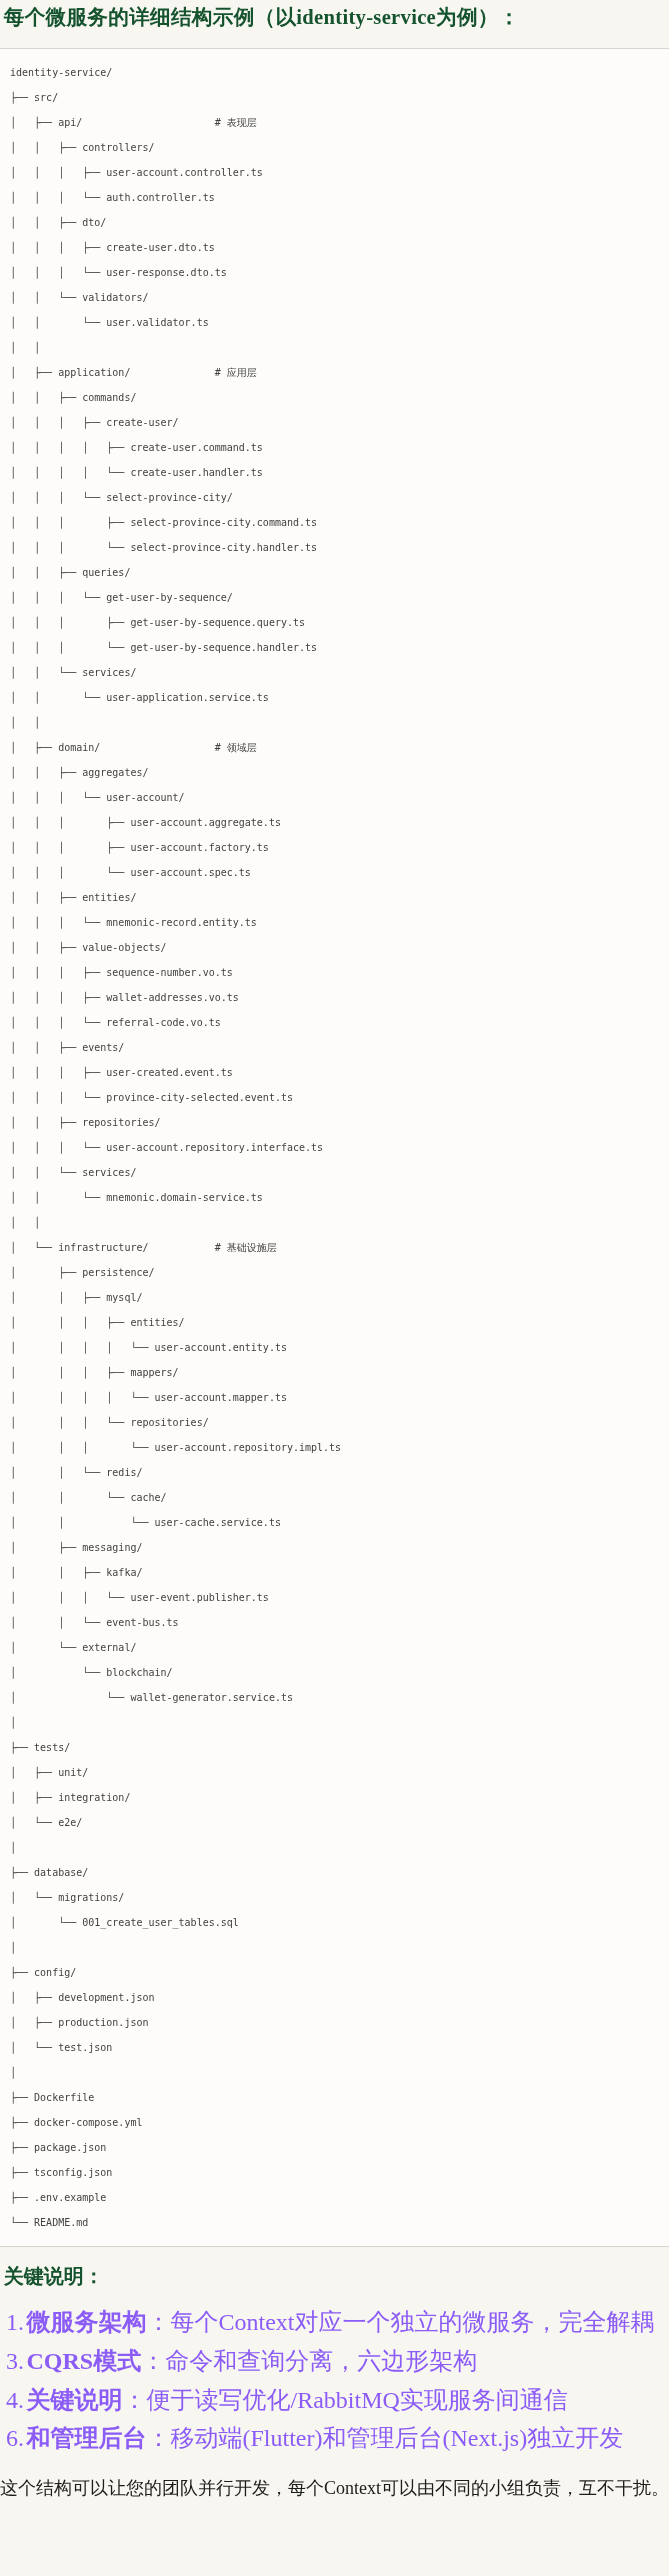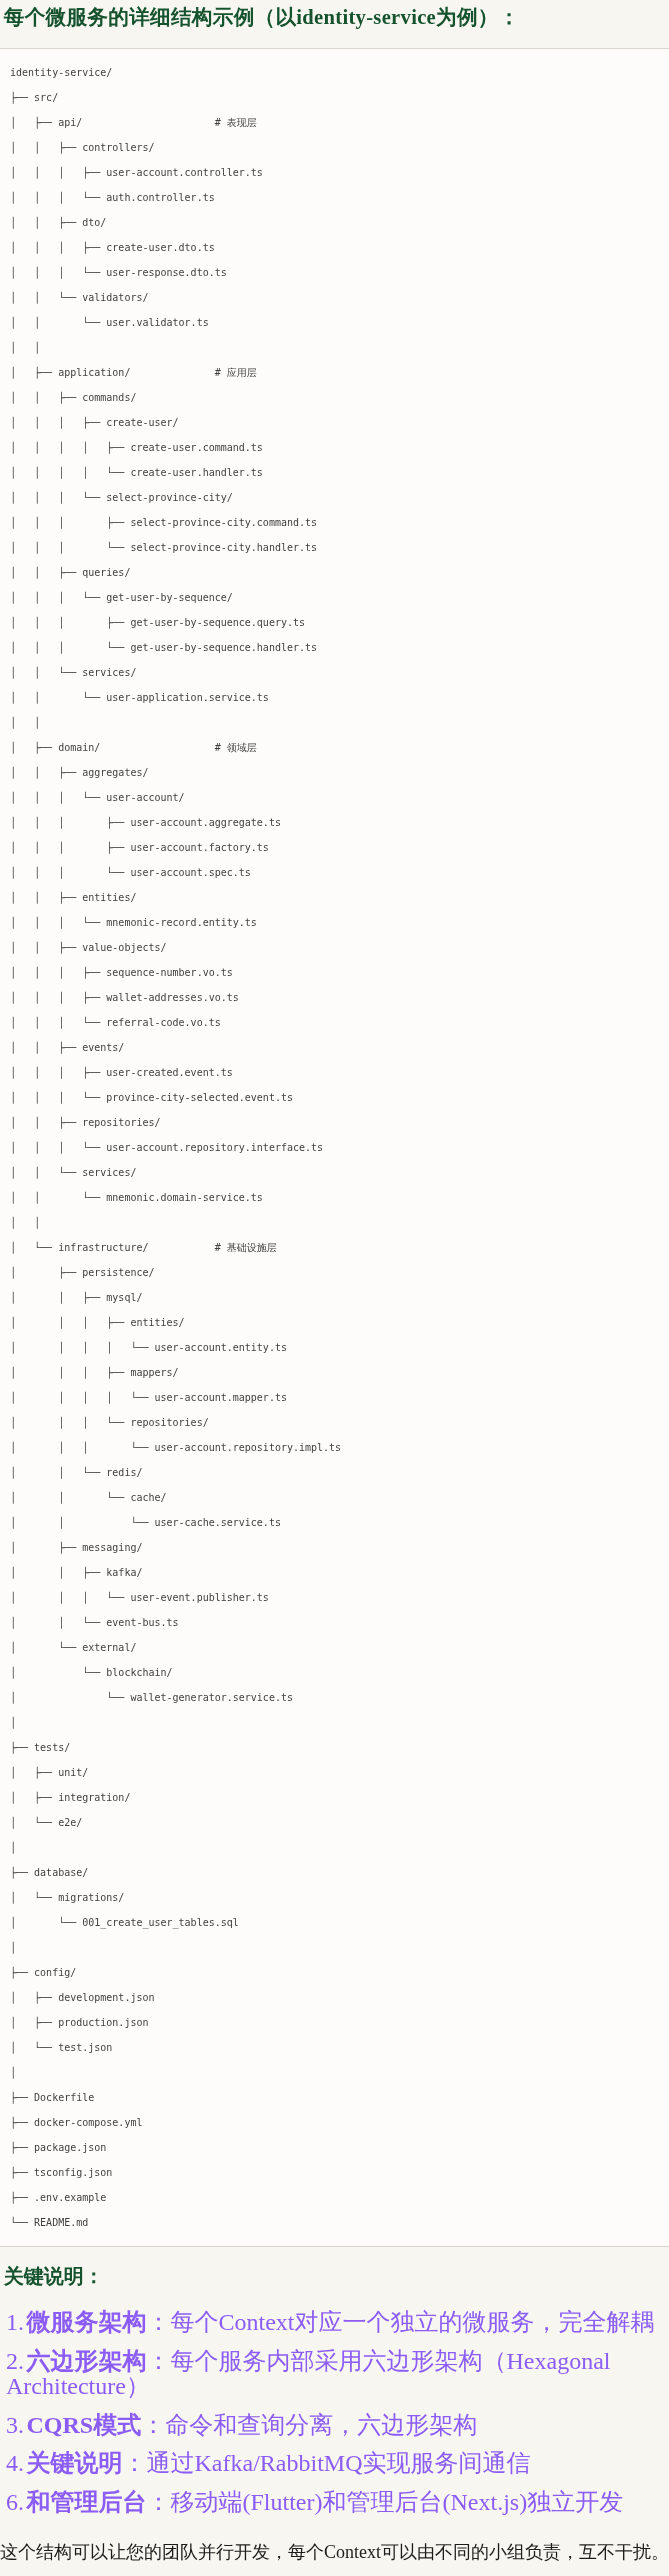--- a/index.html
+++ b/index.html
@@ -149,24 +149,23 @@
 ├── package.json
 ├── tsconfig.json
 ├── .env.example
 └── README.md</pre>
 
 <section class="notes">
   <h2 class="notes-heading">关键说明：</h2>
 
   <p class="note-item"><span class="num">1.</span><span class="term">微服务架构</span><span class="colon">：</span><span class="desc">每个Context对应一个独立的微服务，完全解耦</span></p>
 
-  <p class="note-item"><span class="num">2.</span><span class="term">六边形架构</span><span class="colon">：</span><span class="desc">每个服务内部采用六边形架构（Hexagonal Architecture）</span></p>
 
   <p class="note-item"><span class="num">3.</span><span class="term">CQRS模式</span><span class="colon">：</span><span class="desc">命令和查询分离，六边形架构</span></p>
 
-  <p class="note-item"><span class="num">4.</span><span class="term">关键说明</span><span class="colon">：</span><span class="desc">通过Kafka/RabbitMQ实现服务间通信</span></p>
+  <p class="note-item"><span class="num">4.</span><span class="term">关键说明</span><span class="colon">：</span><span class="desc">便于读写优化/RabbitMQ实现服务间通信</span></p>
 
 
   <p class="note-item"><span class="num">6.</span><span class="term">和管理后台</span><span class="colon">：</span><span class="desc">移动端(Flutter)和管理后台(Next.js)独立开发</span></p>
 
   <p class="closing-note">这个结构可以让您的团队并行开发，每个Context可以由不同的小组负责，互不干扰。</p>
 </section>
 
 
 </body></html>

